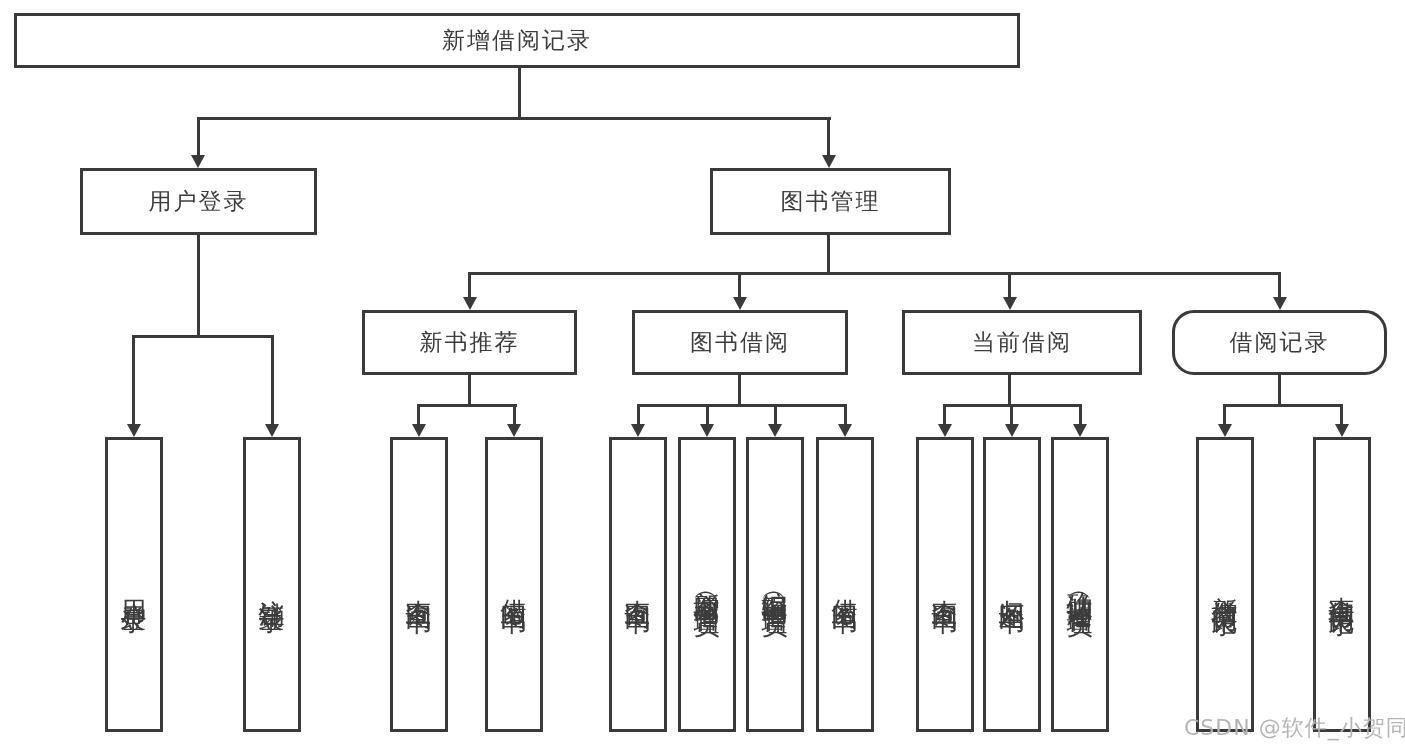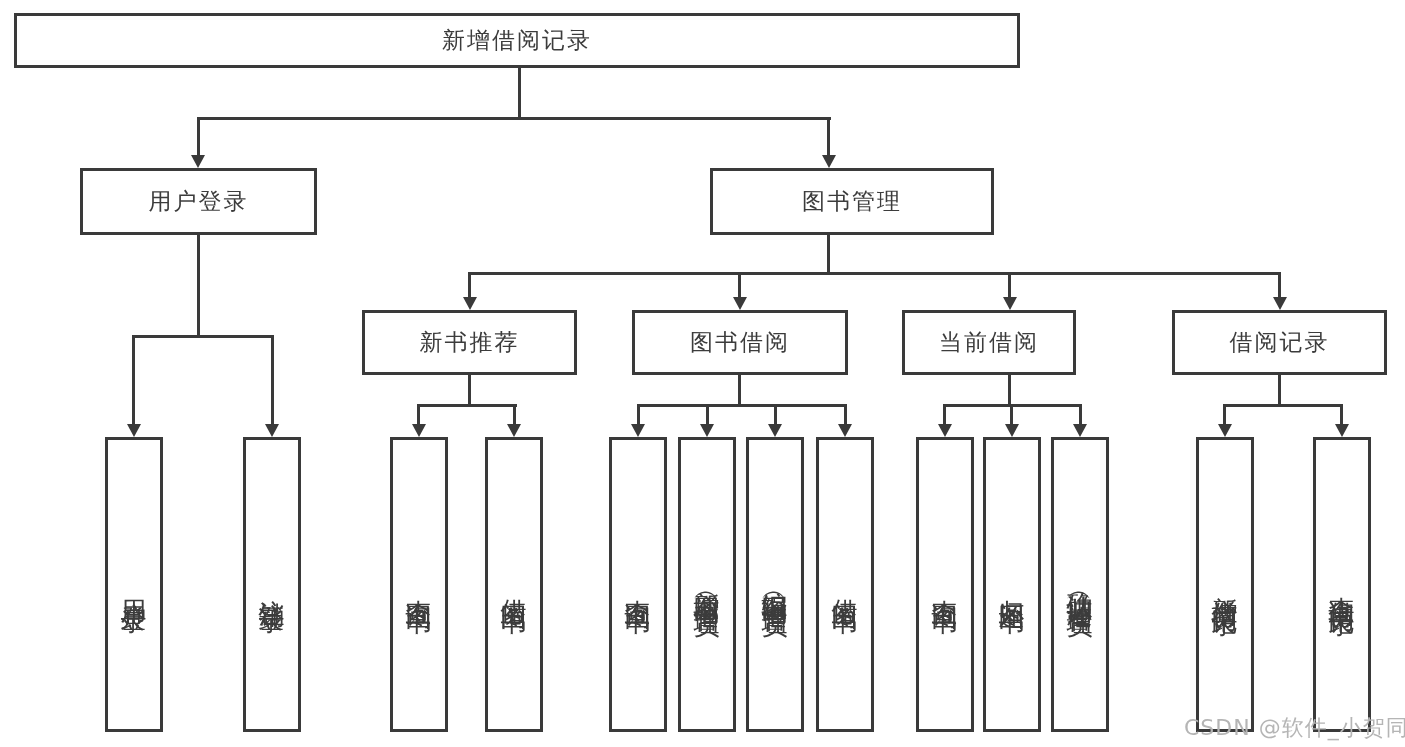--- a/index.html
+++ b/index.html
@@ -82,21 +82,21 @@
   <div class="vline" style="left:518px; top:66px; height:52px;"></div>
   <div class="hline" style="left:197px; top:117px; width:634px;"></div>
   <div class="vline" style="left:197px; top:117px; height:39px;"></div>
   <div class="arrowhead" style="left:191px; top:155px;"></div>
   <div class="vline" style="left:827px; top:117px; height:39px;"></div>
   <div class="arrowhead" style="left:822px; top:155px;"></div>
 
   <div class="node hnode" style="left:80px; top:168px; width:237px; height:67px;">
     <span>用户登录</span>
   </div>
-  <div class="node hnode" style="left:710px; top:168px; width:284px; height:67px;">
+  <div class="node hnode" style="left:710px; top:168px; width:241px; height:67px;">
     <span>图书管理</span>
   </div>
 
   <div class="vline" style="left:197px; top:233px; height:104px;"></div>
   <div class="hline" style="left:132px; top:335px; width:142px;"></div>
   <div class="vline" style="left:132px; top:335px; height:90px;"></div>
   <div class="arrowhead" style="left:127px; top:424px;"></div>
   <div class="vline" style="left:271px; top:335px; height:90px;"></div>
   <div class="arrowhead" style="left:265px; top:424px;"></div>
 
@@ -110,24 +110,24 @@
   <div class="arrowhead" style="left:1003px; top:297px;"></div>
   <div class="vline" style="left:1278px; top:272px; height:26px;"></div>
   <div class="arrowhead" style="left:1273px; top:297px;"></div>
 
   <div class="node hnode" style="left:632px; top:310px; width:216px; height:65px;">
     <span>图书借阅</span>
   </div>
   <div class="node hnode" style="left:362px; top:310px; width:215px; height:65px;">
     <span>新书推荐</span>
   </div>
-  <div class="node hnode" style="left:902px; top:310px; width:174px; height:65px;">
+  <div class="node hnode" style="left:902px; top:310px; width:240px; height:65px;">
     <span>当前借阅</span>
   </div>
-  <div class="node hnode" style="left:1172px; top:310px; width:215px; height:65px;">
+  <div class="node hnode" style="left:1172px; top:310px; width:215px; height:65px;border-radius:22px;">
     <span>借阅记录</span>
   </div>
 
   <div class="vline" style="left:468px; top:373px; height:34px;"></div>
   <div class="hline" style="left:417px; top:404px; width:100px;"></div>
   <div class="vline" style="left:417px; top:404px; height:21px;"></div>
   <div class="arrowhead" style="left:412px; top:424px;"></div>
   <div class="vline" style="left:513px; top:404px; height:21px;"></div>
   <div class="arrowhead" style="left:507px; top:424px;"></div>
 

